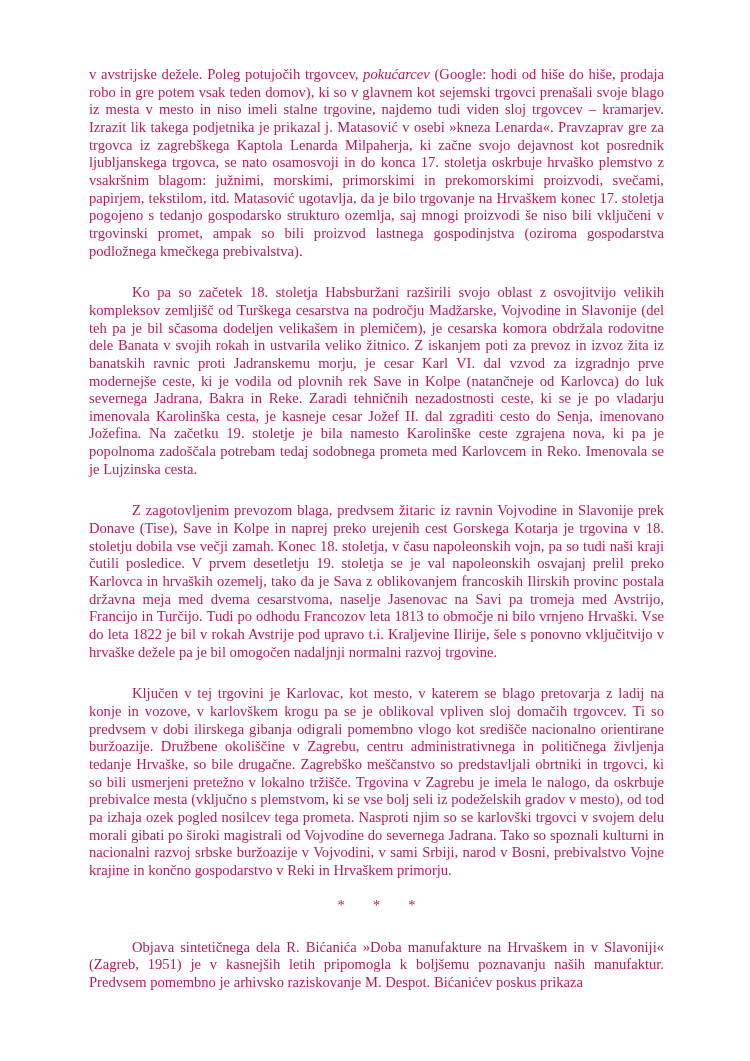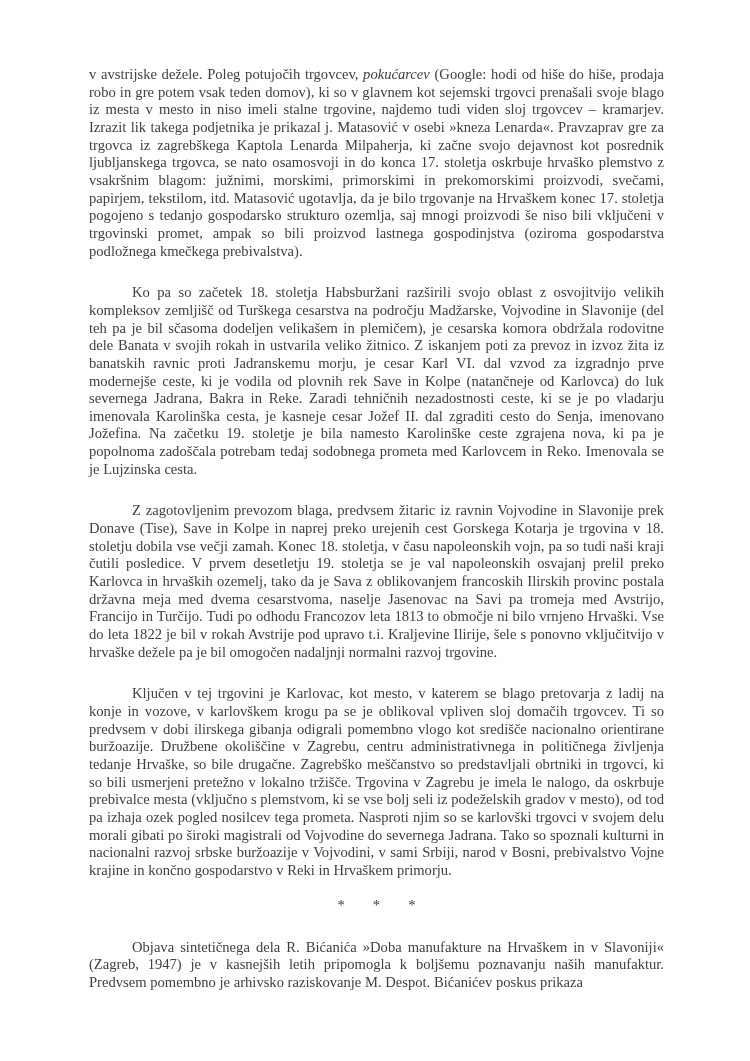--- a/index.html
+++ b/index.html
@@ -5,21 +5,21 @@
   html, body { margin: 0; padding: 0; background: #ffffff; }
   body { width: 750px; height: 1061px; overflow: hidden; position: relative; }
   .page {
     position: absolute;
     left: 89px;
     top: 66px;
     width: 575px;
     font-family: "Liberation Serif", "DejaVu Serif", serif;
     font-size: 14.6px;
     line-height: 17.65px;
-    color: #404040;
+    color: #be185d;
   }
   .para {
     margin: 0;
     text-align: justify;
     text-align-last: left;
   }
   .indent { text-indent: 43px; margin-top: 24px; }
   .sep {
     text-align: center;
     margin: 17.6px 0 17.6px 0;
@@ -37,14 +37,14 @@
   <p class="para"><span>v avstrijske dežele. Poleg potujočih trgovcev, </span><em>pokućarcev</em><span> (Google: hodi od hiše do hiše, prodaja robo in gre potem vsak teden domov), ki so v glavnem kot sejemski trgovci prenašali svoje blago iz mesta v mesto in niso imeli stalne trgovine, najdemo tudi viden sloj trgovcev – kramarjev. Izrazit lik takega podjetnika je prikazal j. Matasović v osebi »kneza Lenarda«. Pravzaprav gre za trgovca iz zagrebškega Kaptola Lenarda Milpaherja, ki začne svojo dejavnost kot posrednik ljubljanskega trgovca, se nato osamosvoji in do konca 17. stoletja oskrbuje hrvaško plemstvo z vsakršnim blagom: južnimi, morskimi, primorskimi in prekomorskimi proizvodi, svečami, papirjem, tekstilom, itd. Matasović ugotavlja, da je bilo trgovanje na Hrvaškem konec 17. stoletja  pogojeno s tedanjo gospodarsko strukturo ozemlja, saj mnogi proizvodi še niso bili vključeni v trgovinski promet, ampak so bili proizvod lastnega gospodinjstva (oziroma gospodarstva podložnega kmečkega prebivalstva).</span></p>
 
   <p class="para indent">Ko pa so začetek 18. stoletja Habsburžani razširili svojo oblast z osvojitvijo velikih kompleksov zemljišč od Turškega cesarstva na področju Madžarske, Vojvodine in Slavonije (del teh pa je bil sčasoma dodeljen velikašem in plemičem), je cesarska komora obdržala rodovitne dele Banata v svojih rokah in ustvarila veliko žitnico. Z iskanjem poti za prevoz in izvoz žita iz banatskih ravnic proti Jadranskemu morju, je cesar Karl VI. dal vzvod za izgradnjo prve modernejše ceste, ki je vodila od plovnih rek Save in Kolpe (natančneje od Karlovca) do luk severnega Jadrana, Bakra in Reke. Zaradi tehničnih nezadostnosti ceste, ki se je po vladarju imenovala Karolinška cesta, je kasneje cesar Jožef II. dal zgraditi cesto do Senja, imenovano Jožefina. Na začetku 19. stoletje je bila namesto Karolinške ceste zgrajena nova, ki pa je popolnoma zadoščala potrebam tedaj sodobnega prometa med Karlovcem in Reko. Imenovala se je Lujzinska cesta.</p>
 
   <p class="para indent">Z zagotovljenim prevozom blaga, predvsem žitaric iz ravnin Vojvodine in Slavonije prek Donave (Tise), Save in Kolpe in naprej preko urejenih cest Gorskega Kotarja je trgovina v 18. stoletju dobila vse večji zamah. Konec 18. stoletja, v času napoleonskih vojn, pa so tudi naši kraji čutili posledice. V prvem desetletju 19. stoletja se je val napoleonskih osvajanj prelil preko Karlovca in hrvaških ozemelj, tako da je Sava z oblikovanjem francoskih Ilirskih provinc postala državna meja med dvema cesarstvoma, naselje Jasenovac na Savi pa tromeja med Avstrijo, Francijo in Turčijo. Tudi po odhodu Francozov leta 1813 to območje ni bilo vrnjeno Hrvaški. Vse do leta 1822 je bil v rokah Avstrije pod upravo t.i. Kraljevine Ilirije, šele s ponovno vključitvijo v hrvaške dežele pa je bil omogočen nadaljnji normalni razvoj trgovine.</p>
 
   <p class="para indent">Ključen v tej trgovini je Karlovac, kot mesto, v katerem se blago pretovarja z ladij na konje in vozove, v karlovškem krogu pa se je oblikoval vpliven sloj domačih trgovcev. Ti so predvsem v dobi ilirskega gibanja odigrali pomembno vlogo kot središče nacionalno orientirane buržoazije. Družbene okoliščine v Zagrebu, centru administrativnega in političnega življenja tedanje Hrvaške, so bile drugačne. Zagrebško meščanstvo so predstavljali obrtniki in trgovci, ki so bili usmerjeni pretežno v lokalno tržišče. Trgovina v Zagrebu je imela le nalogo, da oskrbuje prebivalce mesta (vključno s plemstvom, ki se vse bolj seli iz podeželskih gradov v mesto), od tod pa izhaja ozek pogled nosilcev tega prometa. Nasproti njim so se karlovški trgovci v svojem delu morali gibati po široki magistrali od Vojvodine do severnega Jadrana. Tako so spoznali kulturni in nacionalni razvoj srbske buržoazije v Vojvodini, v sami Srbiji, narod v Bosni, prebivalstvo Vojne krajine in končno gospodarstvo v Reki in Hrvaškem primorju.</p>
 
   <div class="sep"><span>*</span><span>*</span><span>*</span></div>
 
-  <p class="para indent">Objava sintetičnega dela R. Bićanića »Doba manufakture na Hrvaškem in v Slavoniji« (Zagreb, 1947) je v kasnejših letih pripomogla k boljšemu poznavanju naših manufaktur. Predvsem pomembno je arhivsko raziskovanje M. Despot. Bićanićev poskus prikaza</p>
+  <p class="para indent">Objava sintetičnega dela R. Bićanića »Doba manufakture na Hrvaškem in v Slavoniji« (Zagreb, 1951) je v kasnejših letih pripomogla k boljšemu poznavanju naših manufaktur. Predvsem pomembno je arhivsko raziskovanje M. Despot. Bićanićev poskus prikaza</p>
 </div>
 
 </body></html>

